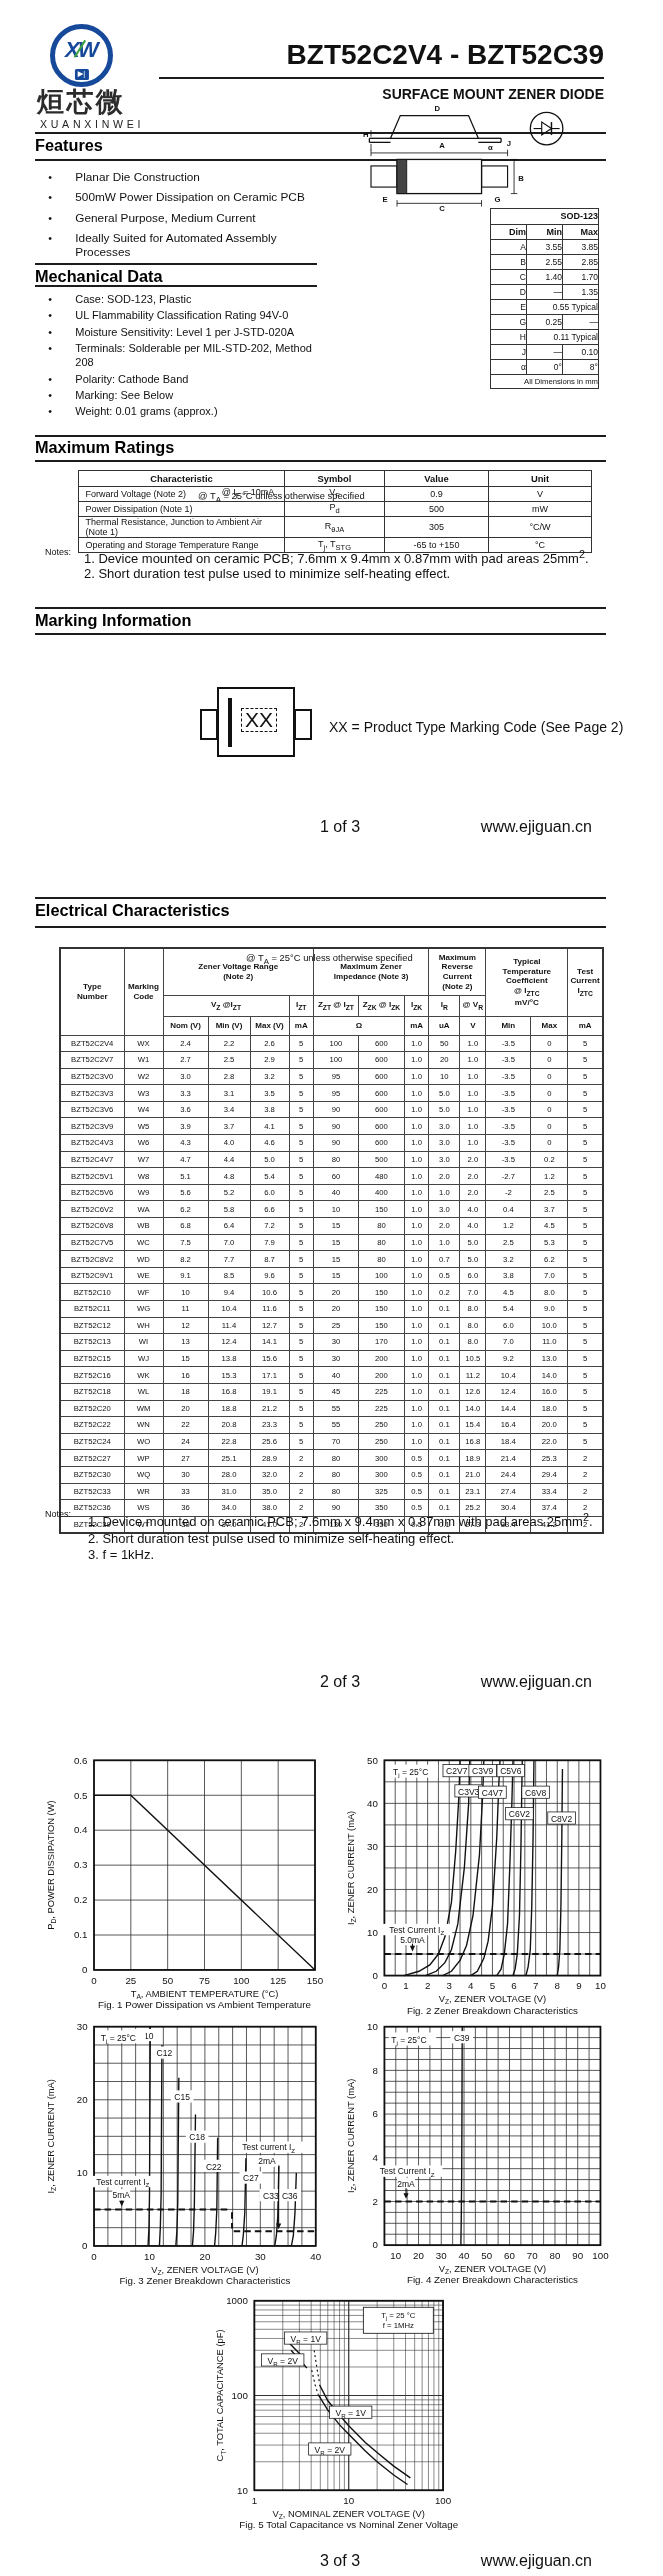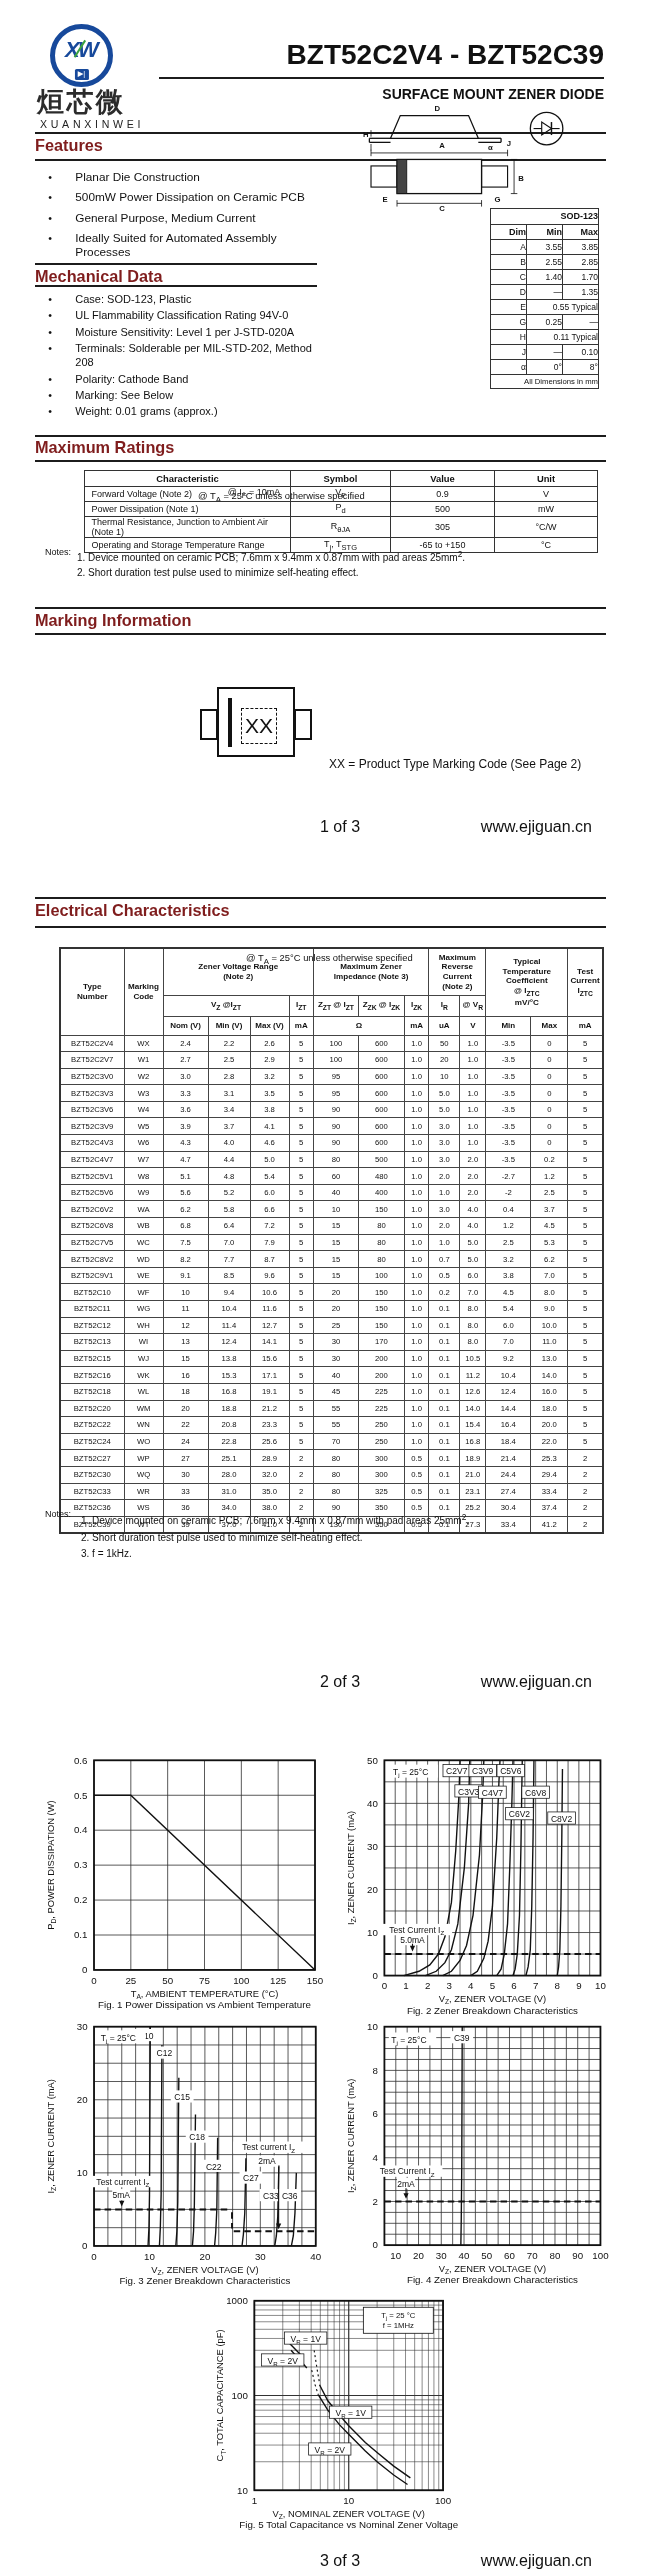--- a/index.html
+++ b/index.html
@@ -1,20 +1,20 @@
 <!DOCTYPE html>
 <html style="font-size:13px"><head>
 <meta charset="utf-8">
 <style>
   html,body{margin:0;padding:0;}
   body{width:664px;height:2576px;position:relative;background:#ffffff;
        font-family:"Liberation Sans", sans-serif;color:#111;overflow:hidden;}
   .abs{position:absolute;}
   .rule{position:absolute;background:#1c1c1c;height:1.6px;}
-  .sec-h{position:absolute;font-weight:bold;font-size:16.3px;color:#7f1d1d;}
+  .sec-h{position:absolute;font-weight:bold;font-size:16.3px;color:#000000;}
   .cond{position:absolute;font-size:9.4px;color:#111;margin-top:44px;}
   
   .logo-ring{position:absolute;left:50px;top:24.4px;width:63px;height:63px;border:5.7px solid #17499b;border-radius:50%;box-sizing:border-box;}
   .logo-xw{position:absolute;left:0;top:8.1px;width:52px;text-align:center;font-size:22px;font-weight:bold;font-style:italic;color:#17499b;letter-spacing:-1.6px;}
   .logo-slash{position:absolute;left:24.4px;top:9.8px;width:2.4px;height:19.5px;background:#3aa13f;transform:rotate(32deg);}
   .logo-dmark{position:absolute;left:50%;bottom:2.4px;transform:translateX(-50%);background:#17499b;color:#fff;font-size:7.3px;line-height:10.6px;padding:0 3.3px;border-radius:1.6px;}
   .logo-cn{position:absolute;left:37px;top:84px;font-size:27px;font-weight:bold;color:#2b2b2b;letter-spacing:2.4px;}
   .logo-py{position:absolute;left:40px;top:118px;font-size:10.6px;letter-spacing:3.7px;color:#222;}
   .doc-title{position:absolute;top:39px;right:60px;font-size:28px;font-weight:bold;}
   .doc-sub{position:absolute;top:86px;right:60px;font-size:14px;font-weight:bold;}
@@ -25,32 +25,32 @@
   .bullet-item::before{content:"•";flex:none;width:27px;padding-left:3.3px;font-size:10.6px;}
   .bullet-text{display:block;}
   
   table{border-collapse:collapse;table-layout:fixed;}
   .sod{position:absolute;left:490px;top:208px;width:109px;border:1.6px solid #333;background:#fff;}
   .sod td{border:0.8px solid #333;text-align:right;font-size:8.5px;height:14px;padding:0;}
   .sod .sod-title{font-weight:bold;font-size:9px;height:14.6px;}
   .sod .sod-head{font-weight:bold;font-size:9px;height:14.6px;}
   .sod .sod-foot{font-size:7.7px;height:13px;}
   
-  .mr{position:absolute;left:84px;top:470px;width:513px;border:1.6px solid #333;}
+  .mr{position:absolute;left:78px;top:470px;width:513px;border:1.6px solid #333;}
   .mr th,.mr td{border:0.8px solid #333;font-size:9px;padding:0;height:14.2px;text-align:center;}
   .mr th{font-weight:bold;font-size:9.4px;height:14.6px;}
   .mr .mr-char{display:flex;justify-content:space-between;align-items:center;padding:0 9.8px 0 6.5px;text-align:left;}
   .notes-label{position:absolute;font-size:9px;}
-  .notes{position:absolute;font-size:10px;line-height:15px;}
+  .notes{position:absolute;font-size:13px;line-height:15px;margin-left:7px;}
   
   .mk-body{position:absolute;left:217px;top:687px;width:78px;height:70px;border:2px solid #111;box-sizing:border-box;background:#fff;}
   .mk-tab{position:absolute;top:709px;width:18px;height:31px;border:2px solid #111;box-sizing:border-box;background:#fff;}
   .mk-bar{position:absolute;left:228px;top:698px;width:4.1px;height:49px;background:#111;}
-  .mk-xx{position:absolute;left:241px;top:708px;width:36px;height:36px;border:1.6px dashed #111;box-sizing:border-box;display:flex;align-items:center;justify-content:center;font-size:21px;color:#111;}
-  .mk-note{position:absolute;left:329px;top:757px;font-size:12px;}
+  .mk-xx{position:absolute;left:241px;top:708px;width:36px;height:24px;border:1.6px dashed #111;box-sizing:border-box;display:flex;align-items:center;justify-content:center;font-size:21px;color:#111;}
+  .mk-note{position:absolute;left:329px;top:719px;font-size:14px;}
   .footer-page{position:absolute;font-size:16px;}
   
   .ec{position:absolute;left:59px;top:947px;width:542px;border:2px solid #333;}
   .ec th,.ec td{border:0.8px solid #444;padding:0;text-align:center;vertical-align:middle;}
   .ec thead th{font-size:8.1px;font-weight:bold;line-height:1.18;margin-top:41px;}
   .ec thead tr.r1 th{height:46px;}
   .ec thead tr.r2 th{height:19.5px;}
   .ec thead tr.r3 th{height:18px;font-size:8px;}
   .ec tbody td{font-size:7.7px;height:15.6px;}
   .fig{position:absolute;}

